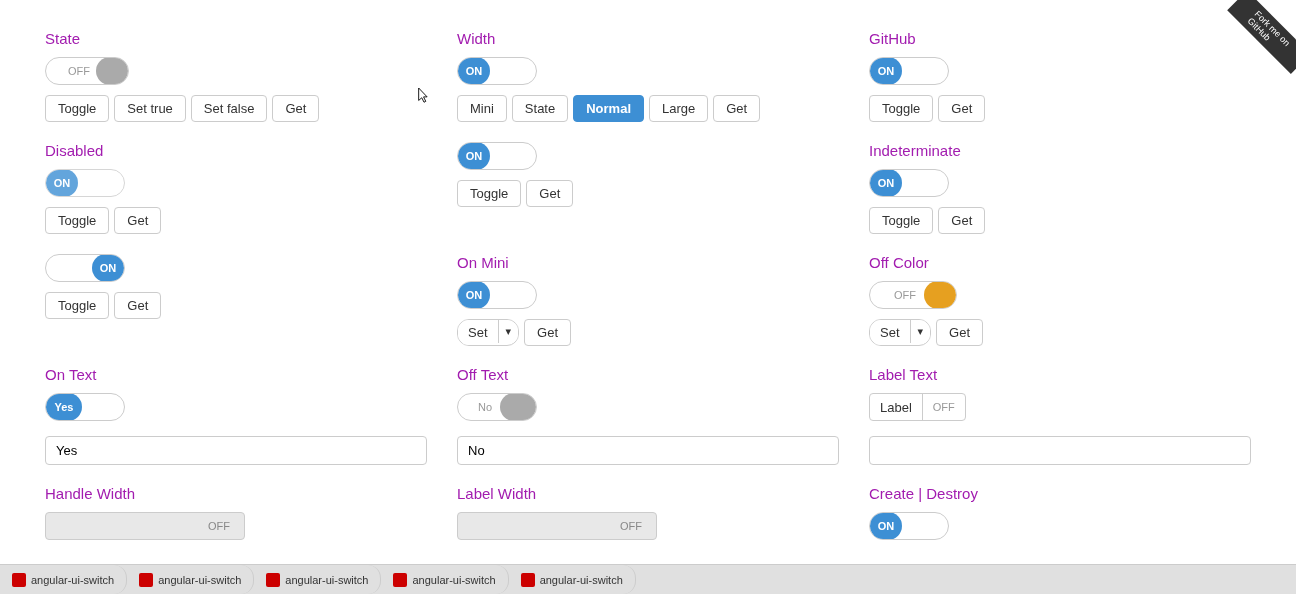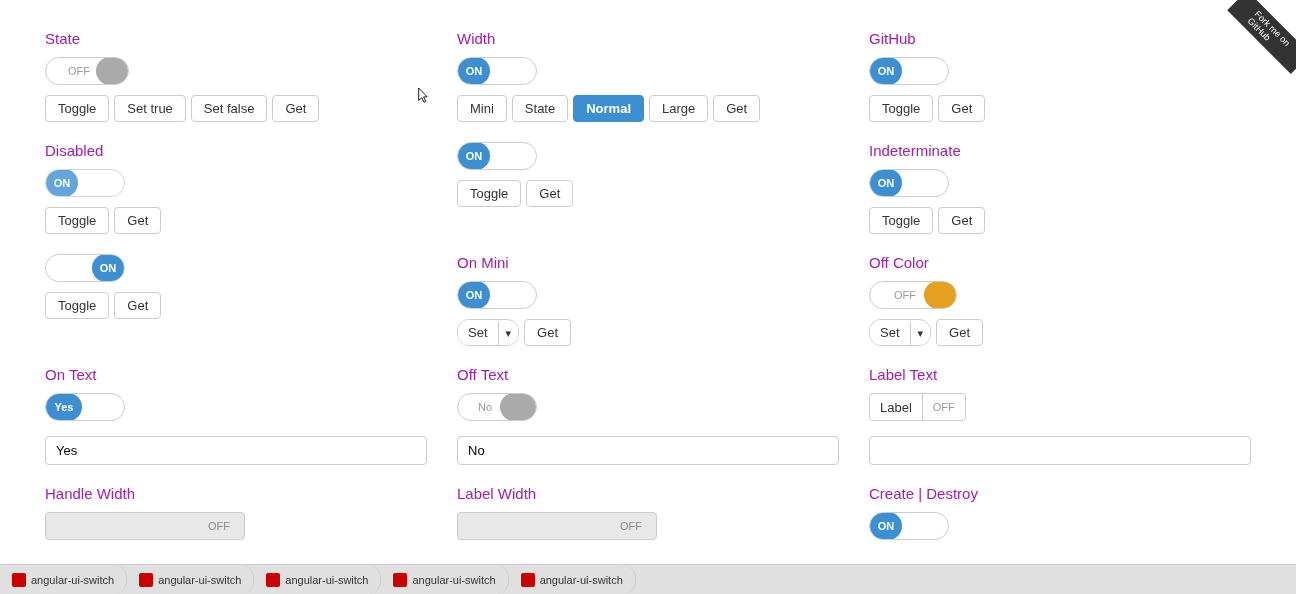--- a/index.html
+++ b/index.html
@@ -124,21 +124,21 @@
     }
     .size-btn.active {
       background: #3d8fd4;
       color: #fff;
       border-color: #3d8fd4;
       font-weight: bold;
     }
 
     .btn-with-arrow {
       display: inline-flex;
-      align-items: flex-end;
+      align-items: flex-start;
       border: 1px solid #ccc;
       border-radius: 12px;
       overflow: hidden;
       cursor: pointer;
     }
     .btn-with-arrow .btn-main {
       padding: 5px 10px;
       font-size: 13px;
       background: #fff;
       border: none;

